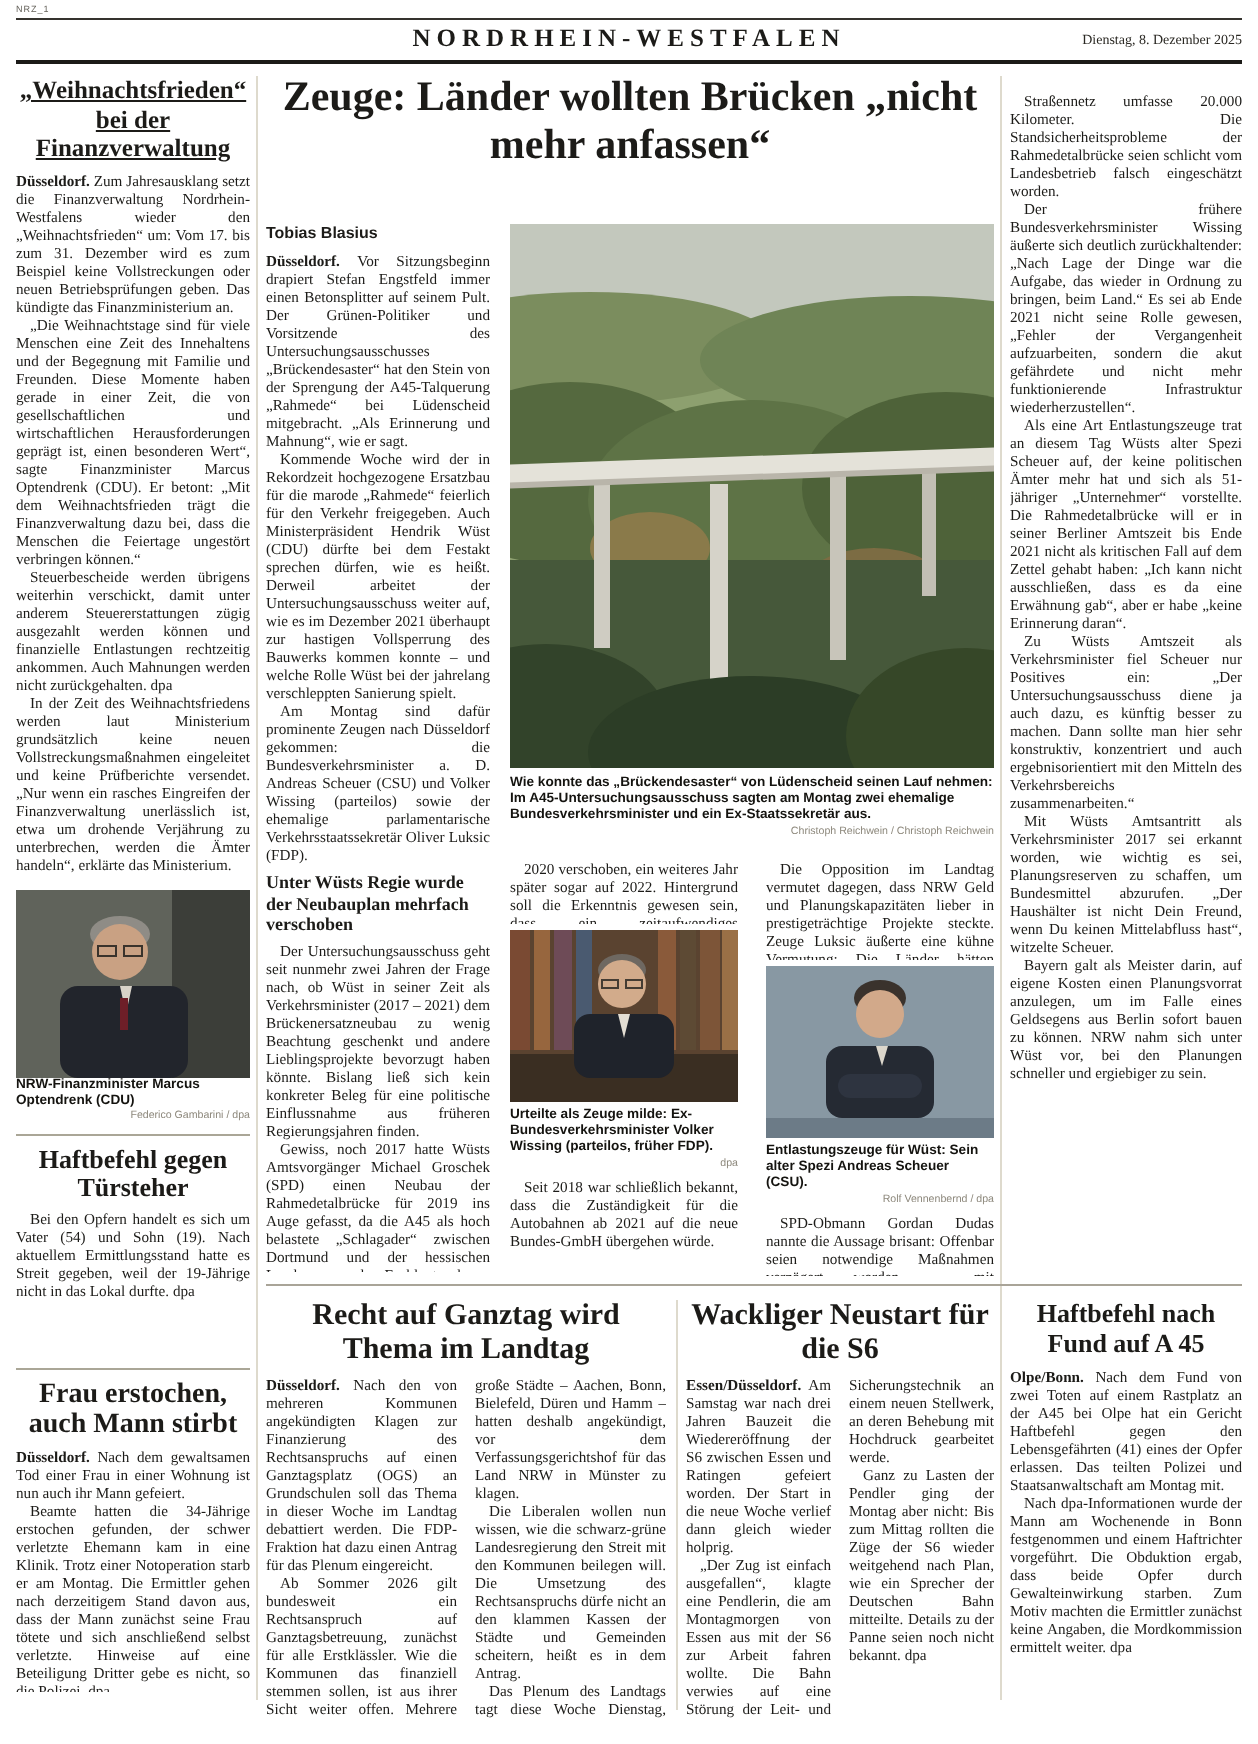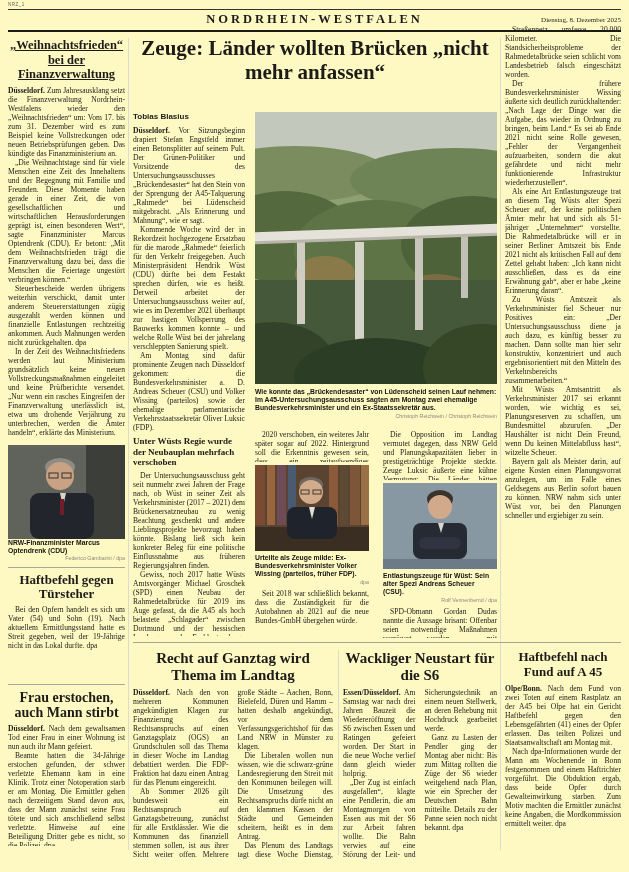--- a/index.html
+++ b/index.html
@@ -1,18 +1,18 @@
 <!DOCTYPE html>
 <html lang="de"><head>
 <meta charset="utf-8">
 <style>
   * { margin:0; padding:0; box-sizing:border-box; }
   html,body { background:#e8e6e0; }
   body { font-family:"Liberation Serif","DejaVu Serif",serif; color:#1c1b18; }
-  .page { position:relative; width:629px; height:872px; background:#fef9c3; margin:0 auto; overflow:hidden; }
+  .page { position:relative; width:629px; height:872px; background:#ffffff; margin:0 auto; overflow:hidden; }
 
   
   .masthead { position:absolute; top:0; left:8px; right:8px; height:32px; }
   .edition { position:absolute; top:2px; left:0; font:400 4.5px "Liberation Sans",sans-serif; color:#66635c; letter-spacing:.5px; }
   .rule-a { position:absolute; top:9px; left:0; right:0; height:1px; background:#35332e; }
   .section-title { position:absolute; top:12px; left:0; width:100%; text-align:center;
                    font:700 12.5px/14px "Liberation Serif",serif; letter-spacing:3px; }
   .mast-date { position:absolute; top:16px; right:0; font:400 7px "Liberation Serif",serif; color:#2a2823; }
   .rule-b { position:absolute; top:30px; left:0; right:0; height:1.6px; background:#1c1b18; }
 
@@ -49,21 +49,21 @@
   .colB, .colC { position:absolute; top:430px; width:114px; height:208px; overflow:hidden;
                  display:flex; flex-direction:column; }
   .colB { left:255px; } .colC { left:383px; }
   .pre-b { height:32px; overflow:hidden; margin-bottom:3px; }
   .pre-c { height:50px; overflow:hidden; margin-bottom:3px; }
   .fig-portrait { height:86px; flex:none; }
   .port-cap { margin-top:3px; }
   .post { flex:1; overflow:hidden; margin-top:3px; }
 
   
-  .rcol { position:absolute; left:505px; top:25px; width:116px; height:598px; overflow:hidden; }
+  .rcol { position:absolute; left:505px; top:46px; width:116px; height:598px; overflow:hidden; }
 
   
   .bottom-rule { position:absolute; left:133px; top:642px; width:488px; height:1px; background:#a9a498; }
   .ganztag { position:absolute; left:133px; top:650px; width:200px; }
   .s6 { position:absolute; left:343px; top:650px; width:154px; }
   .a45 { position:absolute; left:505px; top:650px; width:116px; }
   .h-bot { font:700 15px/16.5px "Liberation Serif",serif; text-align:center; margin-bottom:5px; }
   .h-bot-sm { font:700 13px/14.5px "Liberation Serif",serif; text-align:center; margin-bottom:5px; }
   .twocol { column-count:2; column-gap:9px; column-fill:auto; height:176px; overflow:hidden; }
   .body-a45 { height:180px; overflow:hidden; }

